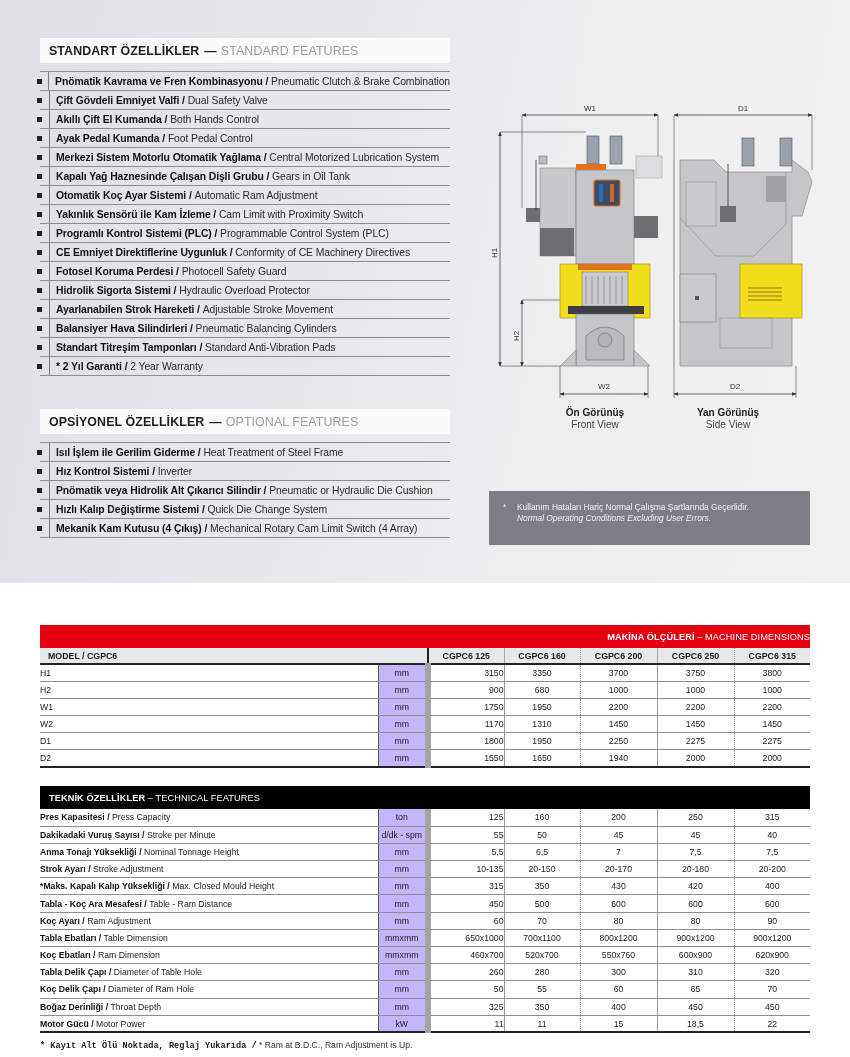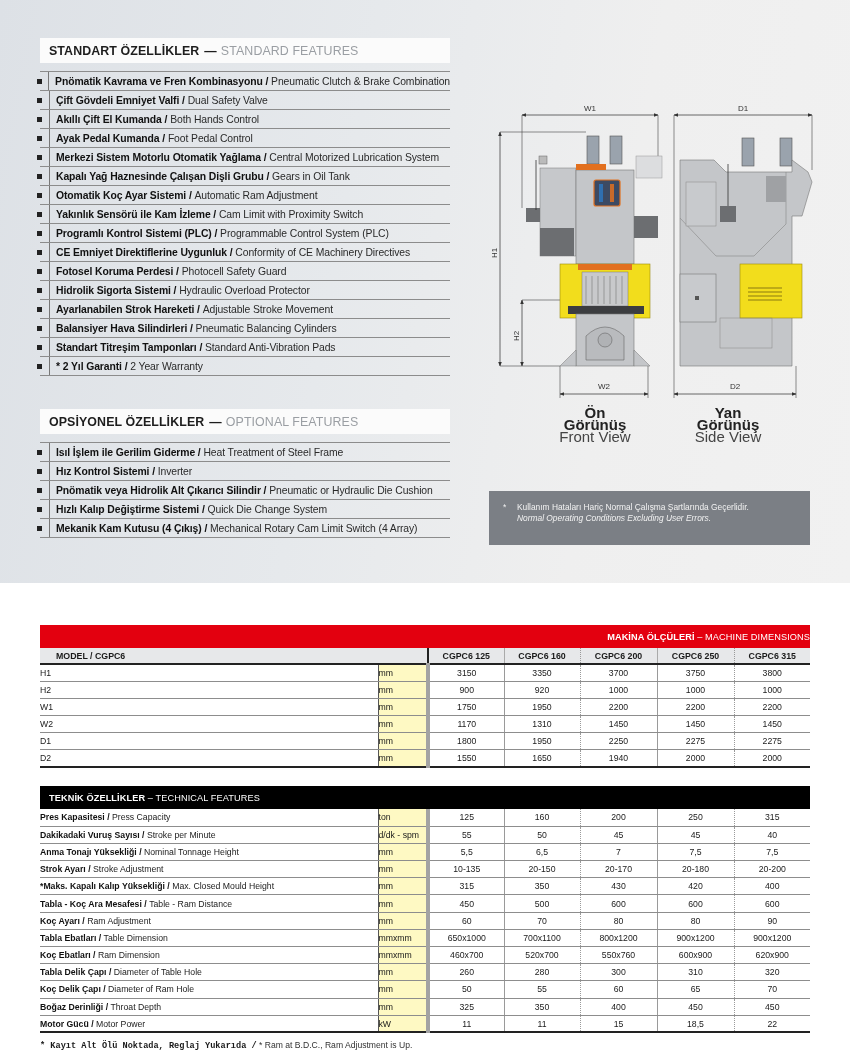--- a/index.html
+++ b/index.html
@@ -33,21 +33,21 @@
     border-right: 1px solid #777; margin-left: -4px;
   }
   .feat-bullet span { display: block; width: 5px; height: 5px; background: #222; margin-left: 1px; }
   .feat-text { padding-left: 6px; font-size: 10.4px; white-space: nowrap; letter-spacing: -0.1px; }
   .feat-text b { font-weight: bold; color: #111; }
   .feat-text .sep { font-weight: bold; color: #111; }
   .feat-text .en { color: #2a2a2a; }
 
   
   .drawing { position: absolute; left: 486px; top: 98px; width: 330px; height: 340px; }
-  .view-caption { position: absolute; text-align: center; font-size: 15px; line-height: 12px; }
+  .view-caption { position: absolute; text-align: center; font-size: 10px; line-height: 12px; }
   .view-caption .tr { font-weight: bold; color: #222; }
   .view-caption .en { color: #444; }
   .cap-front { left: 555px; top: 407px; width: 80px; }
   .cap-side  { left: 688px; top: 407px; width: 80px; }
 
   .note-box {
     position: absolute; left: 489px; top: 491px; width: 321px; height: 54px;
     background: #7b7f85; color: #f2f2f2; font-size: 8.4px; line-height: 11px;
     padding: 11px 0 0 14px;
   }
@@ -63,36 +63,36 @@
   .tbl .title-row td b { font-weight: bold; }
   .dims { top: 625px; }
   .dims .title-row td { background: #e3000f; text-align: right; }
   .tech { top: 786px; }
   .tech .title-row td { background: #000; }
 
   .tbl .head-row td {
     background: #e7e8ea; font-weight: bold; font-size: 8.8px; height: 16px;
     border-bottom: 2px solid #222;
   }
-  .tbl .head-row td.label { padding-left: 16px; }
+  .tbl .head-row td.label { padding-left: 8px; }
   .tbl .head-row td.model { text-align: center; border-left: 1px solid #aaa; }
   .tbl .head-row td.model.first { border-left: 2px solid #222; }
   .tbl .head-row td.model.dot { border-left: 1px dotted #999; }
 
   .tbl .data-row td { border-bottom: 1px solid #8d8d8d; }
   .tbl .data-row:last-child td { border-bottom: 2px solid #222; }
   .tbl .data-row td.label { padding-left: 0; white-space: nowrap; }
   .dims .data-row td.label { padding-left: 0; }
   .tbl .data-row td.label b { font-weight: bold; color: #111; }
   .tbl .data-row td.label .en { color: #222; }
   .tbl .data-row td.unit {
-    background: #fef9c3; border-left: 1px solid #555;
+    text-align: center; background: #c4b5fd; border-left: 1px solid #555;
   }
   .tbl .data-row td.val { text-align: center; border-left: 1px solid #9a9a9a; }
-  .tbl .data-row td.val.first { border-left: 4px solid #a3a3a3; }
+  .tbl .data-row td.val.first { border-left: 6px solid #a3a3a3; text-align: right; }
   .tbl .data-row td.val.dot { border-left: 1px dotted #9a9a9a; }
 
   .footnote {
     position: absolute; left: 40px; top: 1040px; font-size: 8.6px; white-space: nowrap;
   }
   .footnote b { font-weight: bold; font-family: Liberation Mono, monospace; }
   .footnote .en { color: #333; }
 </style>
 </head>
 <body>
@@ -388,21 +388,21 @@
         <td class="val first">3150</td>
         <td class="val">3350</td>
         <td class="val dot">3700</td>
         <td class="val">3750</td>
         <td class="val dot">3800</td>
       </tr>
       <tr class="data-row">
         <td class="label">H2</td>
         <td class="unit">mm</td>
         <td class="val first">900</td>
-        <td class="val">920</td>
+        <td class="val">680</td>
         <td class="val dot">1000</td>
         <td class="val">1000</td>
         <td class="val dot">1000</td>
       </tr>
       <tr class="data-row">
         <td class="label">W1</td>
         <td class="unit">mm</td>
         <td class="val first">1750</td>
         <td class="val">1950</td>
         <td class="val dot">2200</td>

